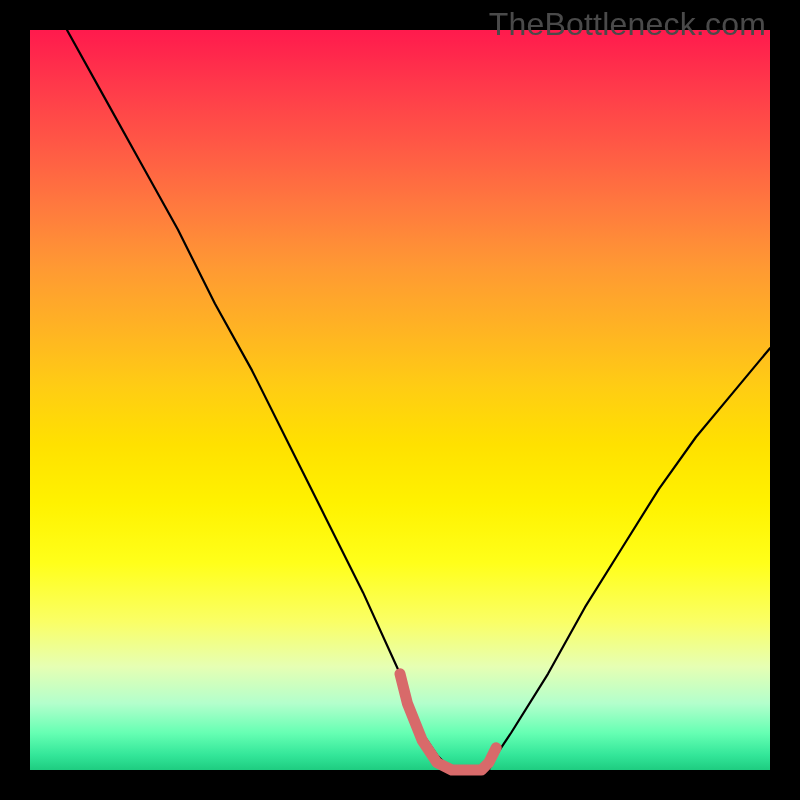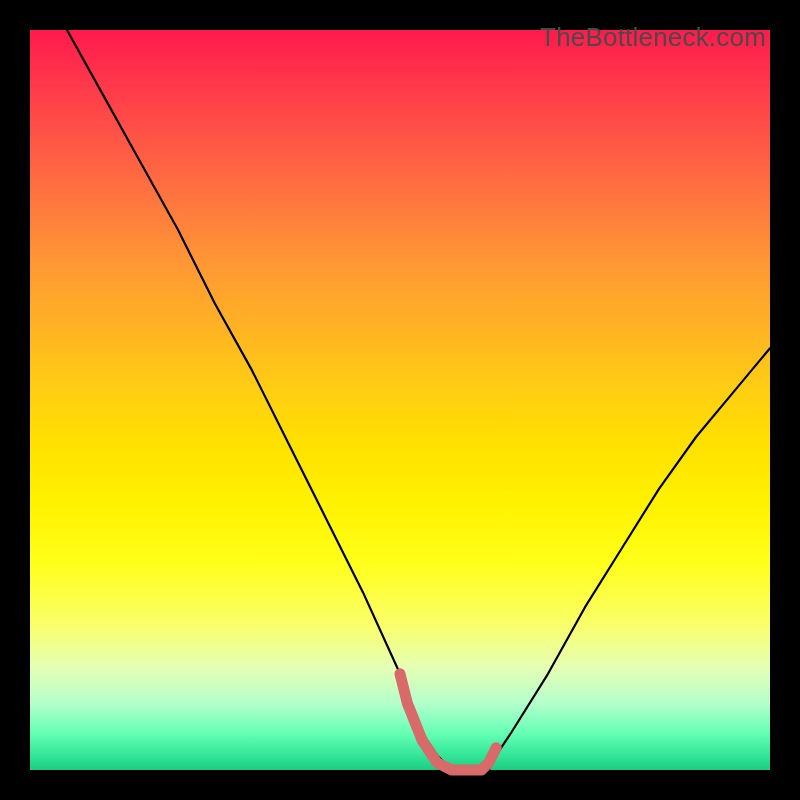--- a/index.html
+++ b/index.html
@@ -39,25 +39,24 @@
       #b3ffcc 91%,
       #66ffb3 95%,
       #33e699 98%,
       #1ecc80 100%);
   }
   .watermark {
     position: absolute;
     top: 6px;
     right: 34px;
     color: #4a4a4a;
-    font-size: 26px;
+    font-size: 32px;
     font-weight: 500;
     letter-spacing: 0.2px;
     user-select: none;
-    margin-top: 16px;
   }
   svg.curve {
     position: absolute;
     left: 0;
     top: 0;
     width: 740px;
     height: 740px;
     overflow: visible;
   }
 </style>

